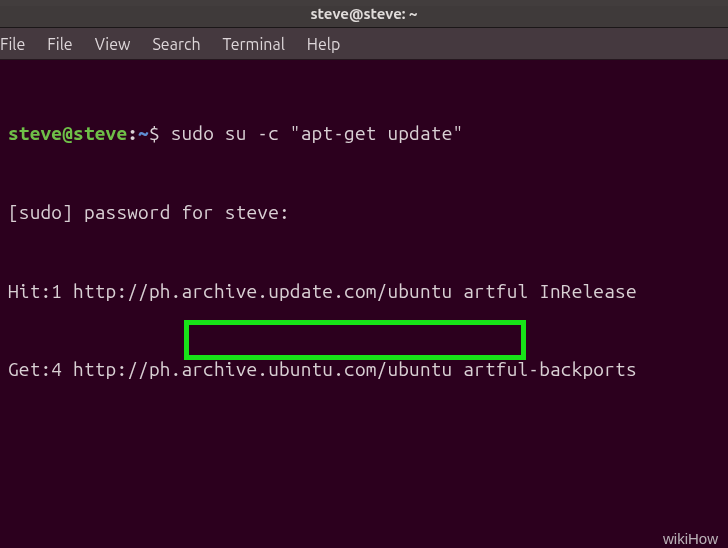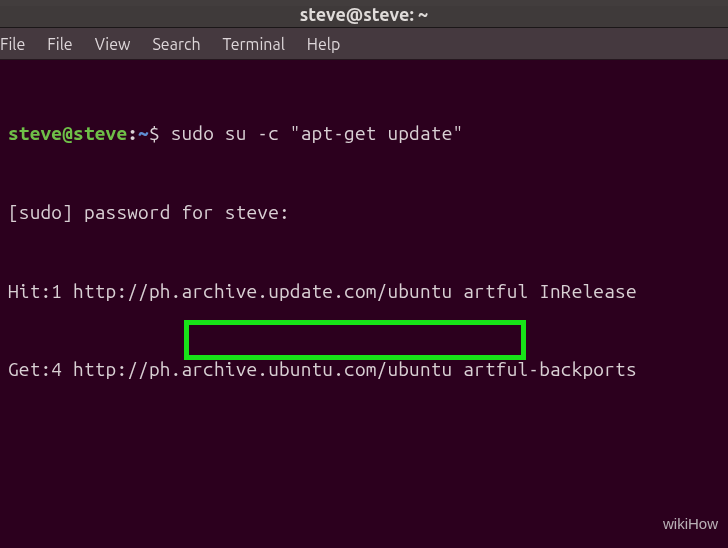--- a/index.html
+++ b/index.html
@@ -9,21 +9,21 @@
     font-family: "Ubuntu Mono", "DejaVu Sans Mono", "Liberation Mono", monospace;
     font-size: 19px;
     color: #d9d0d4;
     position: relative;
   }
   .titlebar {
     height: 28px;
     background: #3f3a3a;
     color: #e0dcda;
     font-family: Ubuntu, "DejaVu Sans", sans-serif;
-    font-size: 18px;
+    font-size: 15px;
     font-weight: 600;
     display: flex;
     align-items: center;
     justify-content: center;
     border-bottom: 1px solid #1b1718;
   }
   .menubar {
     height: 32px;
     background: #45393f;
     display: flex;
@@ -55,21 +55,21 @@
     top: 320px;
     width: 342px;
     height: 40px;
     border: 5px solid #18e218;
     background: rgba(0,0,0,0.0);
     pointer-events: none;
   }
   .watermark {
     position: absolute;
     right: 10px;
-    bottom: 16px;
+    bottom: 1px;
     color: #c9c4c7;
     font-family: Arial, sans-serif;
     font-size: 15px;
     opacity: 0.9;
   }
   .overlay-top {
     position: absolute;
     left: 0; right: 0; top: 0; height: 6px;
     background: rgba(255,255,255,0.02);
     pointer-events: none;

